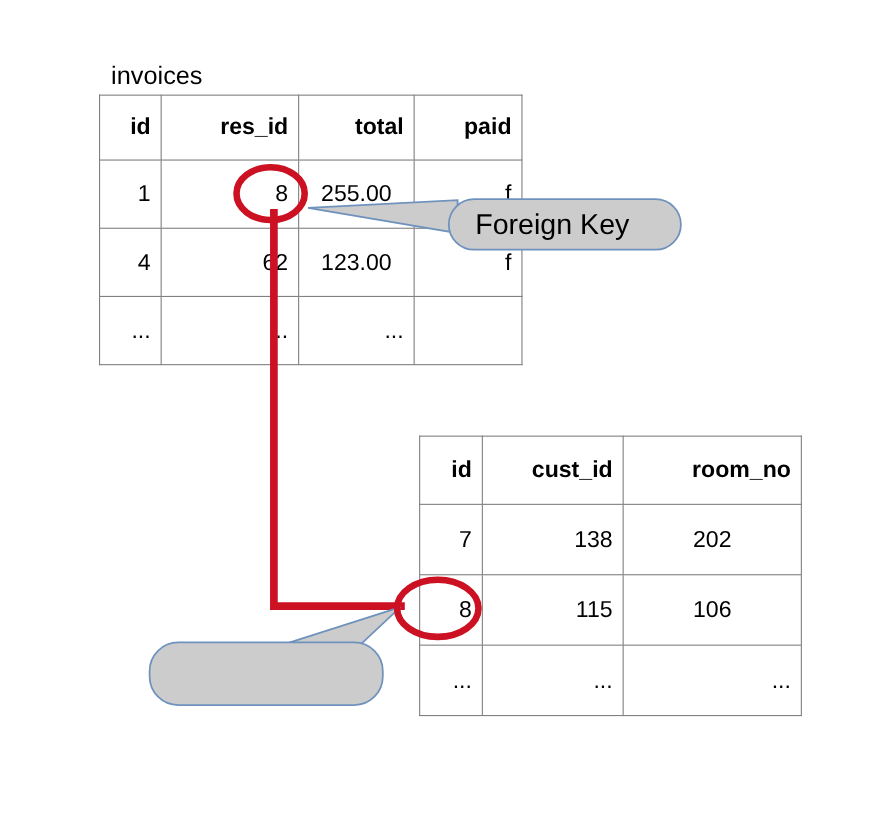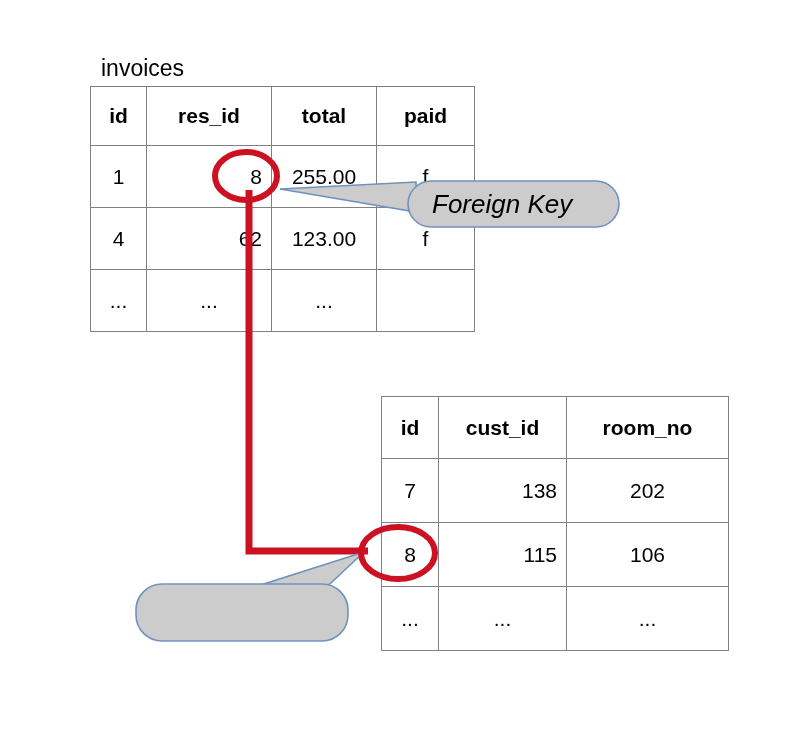--- a/index.html
+++ b/index.html
@@ -46,21 +46,21 @@
     font-weight: normal;
     color: #000;
     background: transparent;
   }
   .db-table th {
     font-weight: bold;
     text-align: left;
   }
   .db-table .r { text-align: right; }
   .db-table .c { text-align: center; }
-  .db-table .l { text-align: center; }
+  .db-table .l { text-align: right; }
 
   
   #invoices-table { left: 74px; top: 86px; width: 384px; }
   #invoices-table tr { height: 62px; }
   #invoices-table tr.hdr { height: 59px; }
   #invoices-table col.c0 { width: 56px; }
   #invoices-table col.c1 { width: 125px; }
   #invoices-table col.c2 { width: 105px; }
   #invoices-table col.c3 { width: 98px; }
 
@@ -79,21 +79,20 @@
     width: 794px;
     height: 756px;
     pointer-events: none;
   }
   .callout-text {
     position: absolute;
     font-size: 26px;
     line-height: 26px;
     color: #000;
     white-space: nowrap;
-    font-style: italic;
   }
   #fk-label { left: 416px; top: 191px; }
   #pk-label { left: 146px; top: 598px; }
 </style>
 </head>
 <body>
 
 <div id="stage">
 
   <div class="tbl-title" id="invoices-title">invoices</div>

